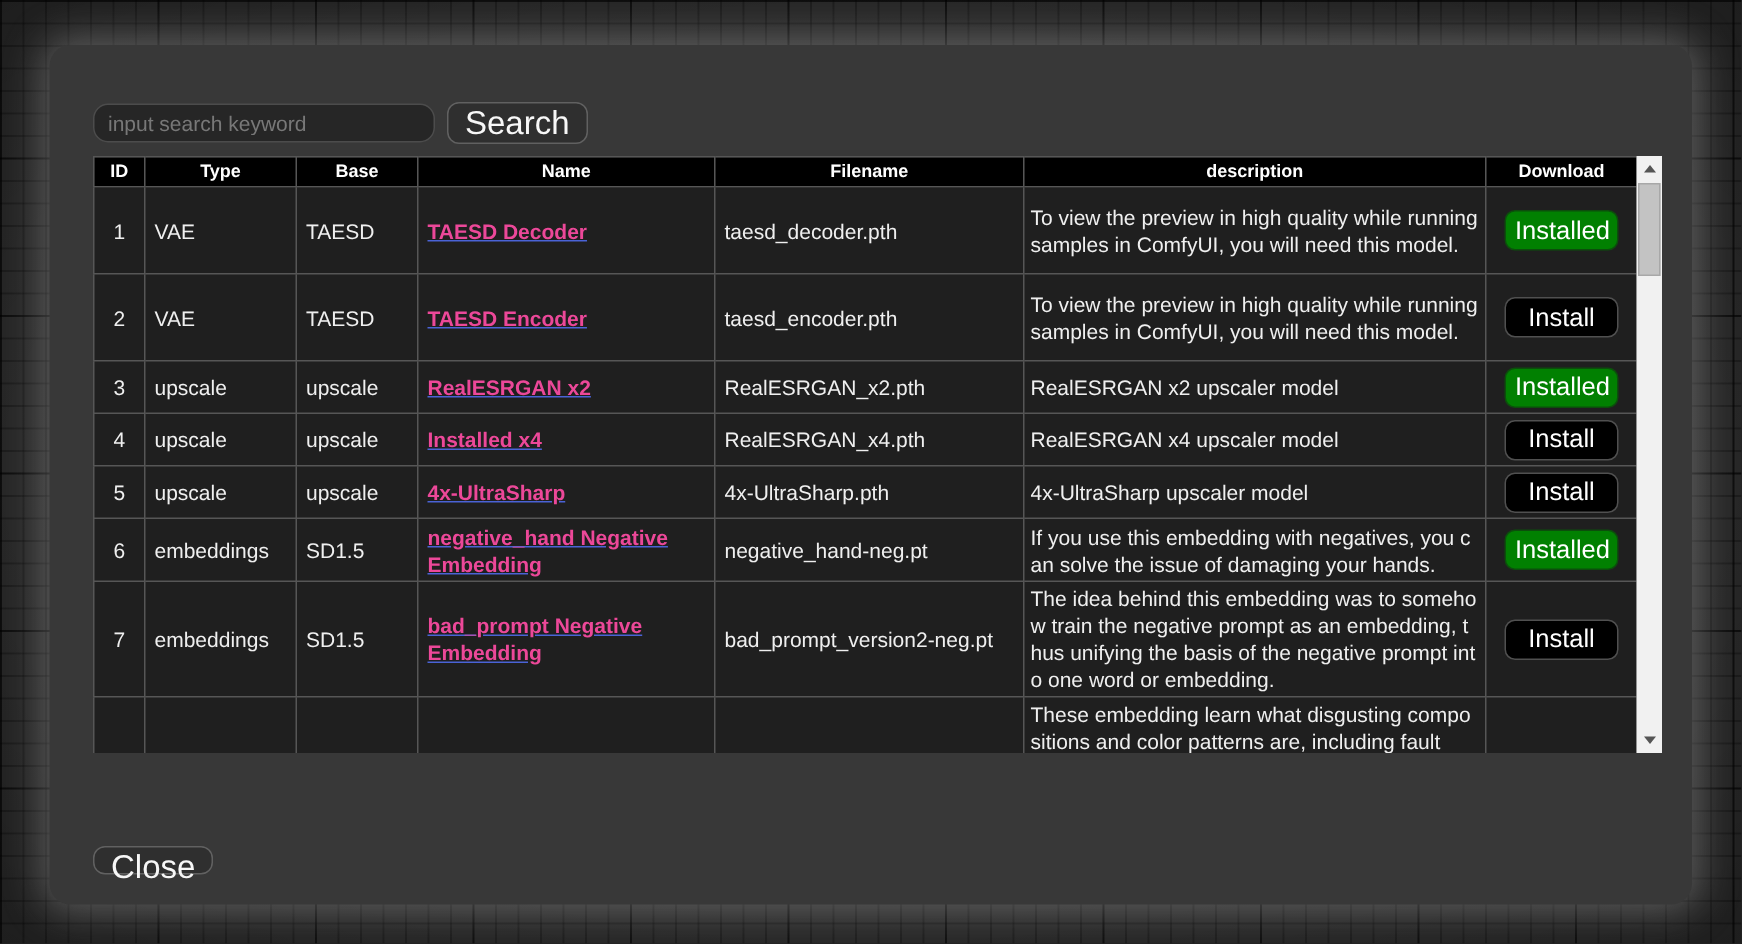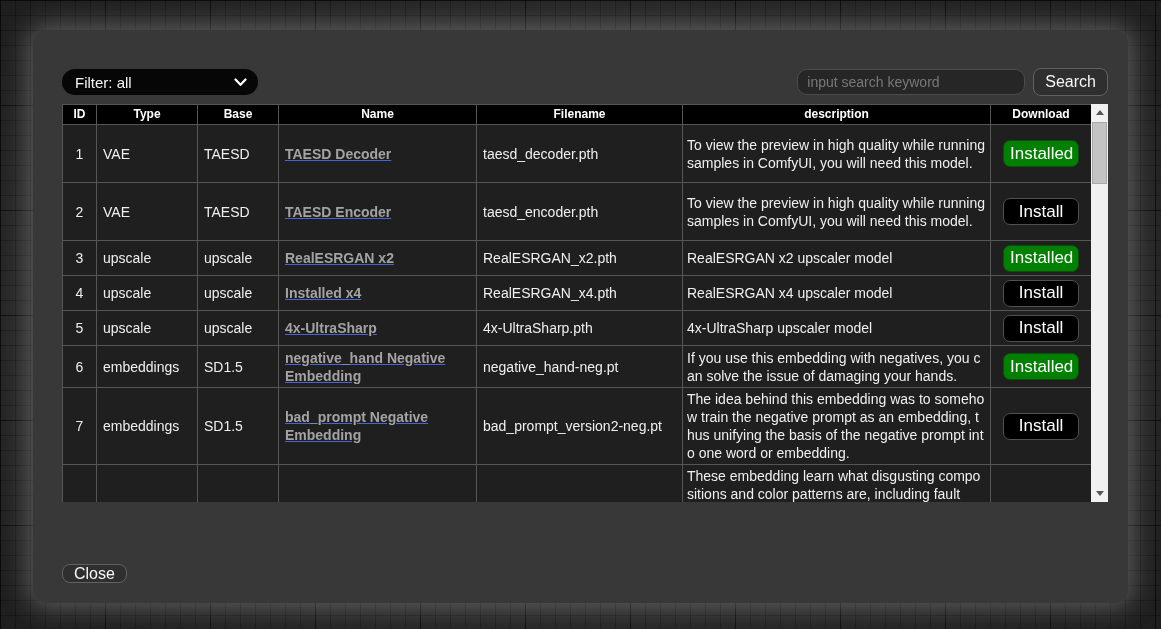--- a/index.html
+++ b/index.html
@@ -36,39 +36,39 @@
     justify-content:space-between;padding:0 11px 0 13px;box-sizing:border-box;cursor:default;
   }
   .search-group{display:flex;align-items:center;gap:8px;}
   .search-input{
     width:228px;height:26px;background:#262626;border:1px solid #4c4c4c;border-radius:10px;
     color:#ddd;font-size:14px;padding:0 9px;box-sizing:border-box;font-family:inherit;outline:none;
   }
   .search-input::placeholder{color:#787878;}
   .btn-plain{
     height:28px;background:#2f2f2f;border:1px solid #616161;border-radius:8px;
-    color:#f7f7f7;font-size:16px;padding:0 11px;font-family:inherit;cursor:pointer;
+    color:#f7f7f7;font-size:22px;padding:0 11px;font-family:inherit;cursor:pointer;
   }
   
   .table-wrap{position:relative;width:1046px;height:398px;}
   .table-clip{position:absolute;left:0;top:0;right:17px;bottom:0;overflow:hidden;}
   table{
     border-collapse:collapse;table-layout:fixed;width:1029px;
     background:#1f1f1f;color:#efefef;font-size:14px;
   }
   th{
     background:#000;color:#fff;font-weight:bold;font-size:12px;
     height:19px;padding:0 2px;border:1px solid #565656;line-height:19px;
   }
   td{border:1px solid #565656;padding:2px 6px;line-height:18px;vertical-align:middle;}
   td.c-id{text-align:center;padding:2px 1px;}
   td.c-desc{word-break:break-all;padding:2px 4px;}
   td.c-dl{text-align:center;padding:2px 2px;}
   a.model-link{
-    color:#a3a3a3;font-weight:bold;text-decoration:underline;
+    color:#ec4899;font-weight:bold;text-decoration:underline;
     text-decoration-color:#4a63d6;cursor:pointer;
   }
   tbody tr:nth-child(1){height:58px}
   tbody tr:nth-child(2){height:58px}
   tbody tr:nth-child(3){height:35px}
   tbody tr:nth-child(4){height:35px}
   tbody tr:nth-child(5){height:35px}
   tbody tr:nth-child(6){height:42px}
   tbody tr:nth-child(7){height:73px}
   tbody tr:nth-child(8){height:62px}
@@ -90,28 +90,20 @@
   .close-btn{margin-top:62px;height:19px;}
 </style>
 </head>
 <body>
 
 <div class="canvas"></div>
 
 <div class="dialog">
 
   <div class="toolbar">
-    <div class="filter">
-      <span>Filter: all</span>
-      <span style="display:flex;align-items:center;">
-        <svg width="13" height="9" viewBox="0 0 13 9">
-            <path d="M1.5 1.5 L6.5 6.8 L11.5 1.5" stroke="#ffffff" stroke-width="2.2" fill="none" stroke-linecap="round" stroke-linejoin="round"></path>
-          </svg>
-      </span>
-    </div>
     <div class="search-group">
       <input class="search-input" type="text" placeholder="input search keyword" style="">
       <button class="btn-plain">Search</button>
     </div>
   </div>
 
   <div class="table-wrap">
     <div class="table-clip">
       <table>
         <colgroup>

